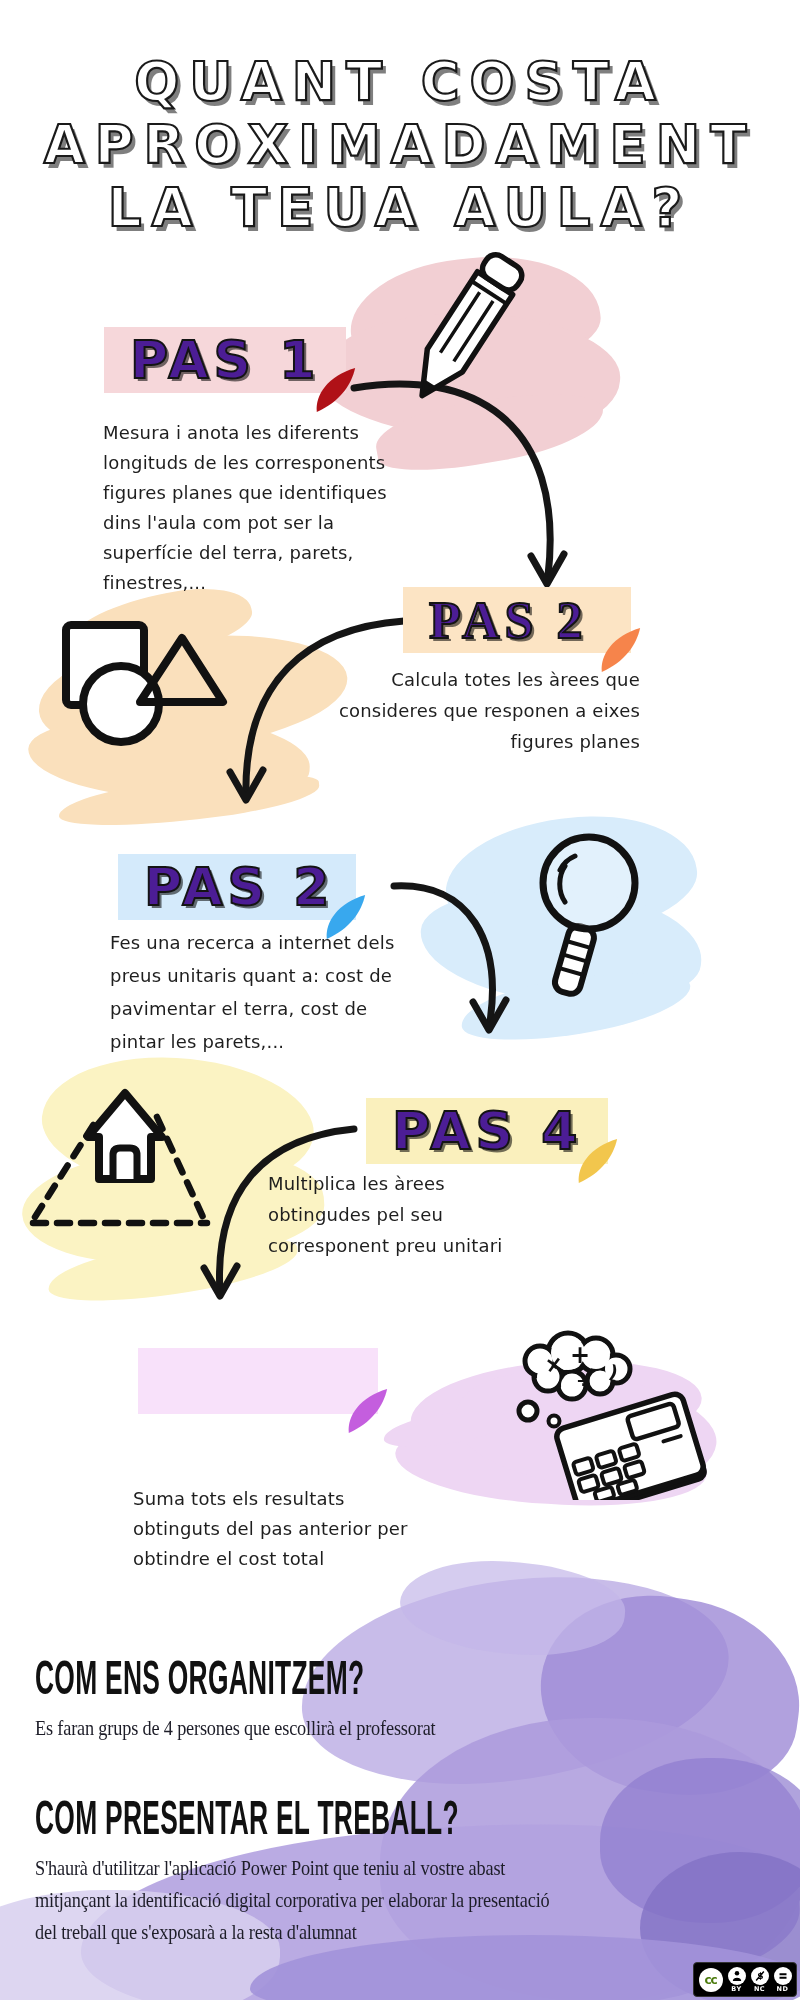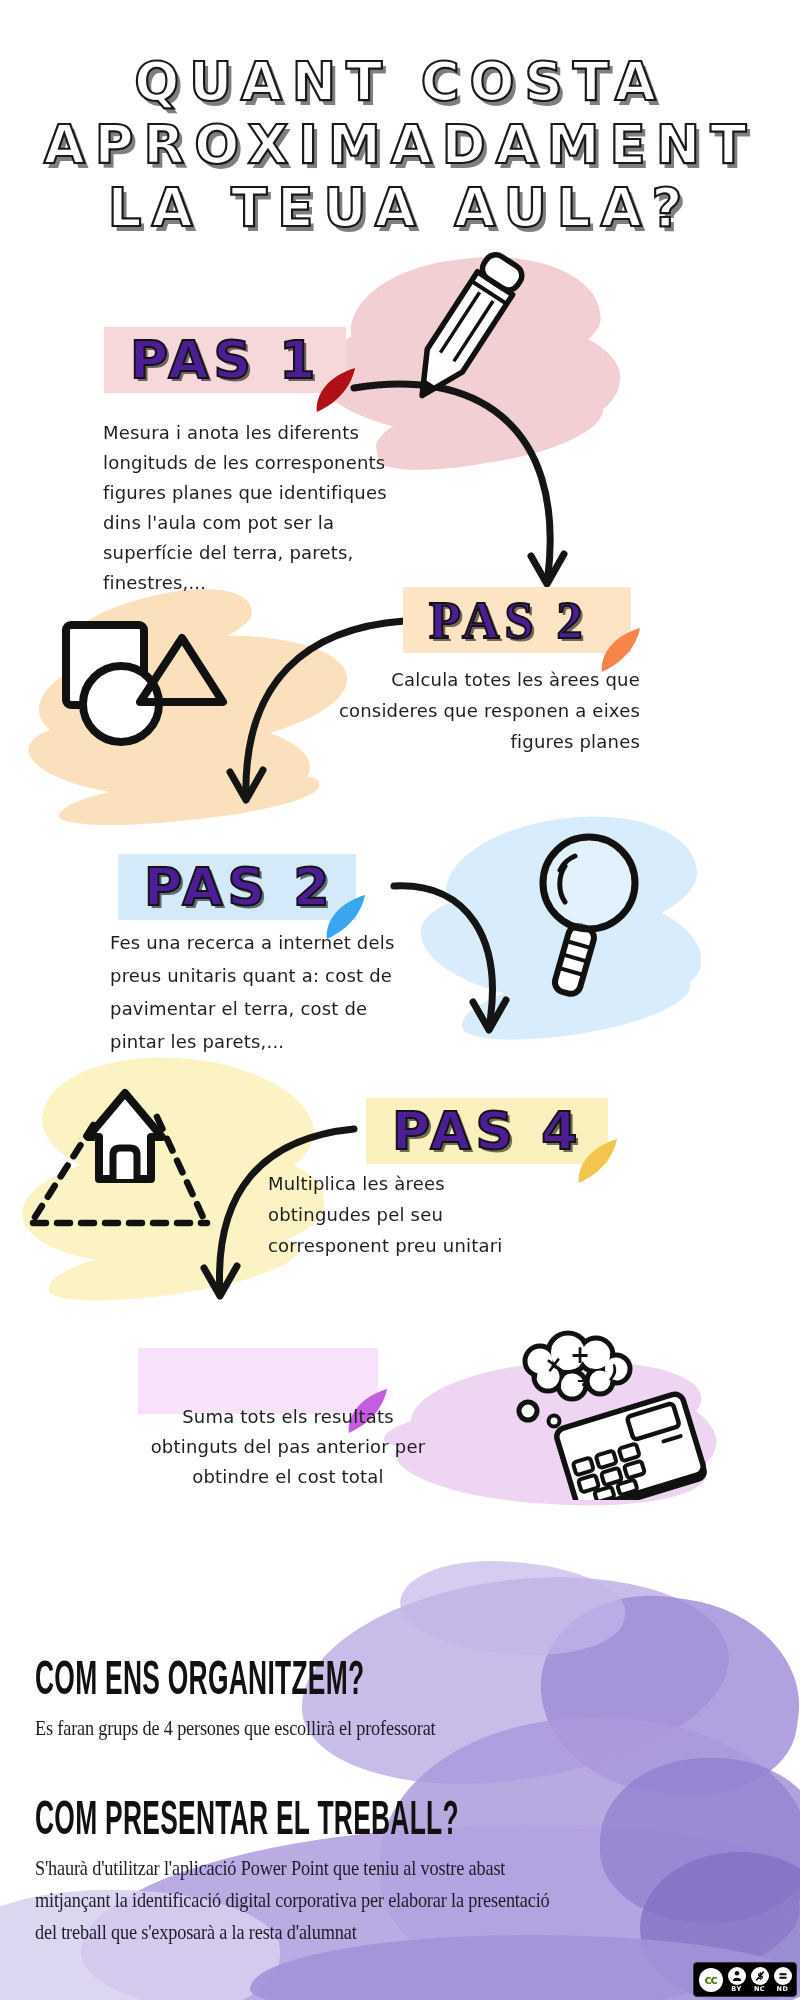--- a/index.html
+++ b/index.html
@@ -60,21 +60,21 @@
   .l4{left:366px;top:1098px;width:242px;}
   .l5{left:138px;top:1348px;width:240px;}
 
   
   .step-text{position:absolute;z-index:3;font-size:18px;line-height:30px;color:#1e1e1e;
     white-space:pre-line;letter-spacing:.2px;}
   .t1{left:103px;top:418px;width:310px;text-align:left;}
   .t2{left:300px;top:656px;width:340px;text-align:right;line-height:31px;margin-top:8px;}
   .t3{left:110px;top:926px;width:310px;text-align:left;line-height:33px;}
   .t4{left:268px;top:1168px;width:340px;line-height:31px;}
-  .t5{left:133px;top:1402px;width:310px;text-align:center;}
+  .t5{left:133px;top:1484px;width:310px;text-align:left;}
 
   
   .icon{position:absolute;z-index:2;}
   .pencil{left:432px;top:244px;transform:rotate(33deg);}
   .shapes{left:50px;top:610px;}
   .magnifier{left:505px;top:828px;}
   .house{left:25px;top:1075px;}
   .calc{left:468px;top:1315px;}
 
   .arrows{position:absolute;left:0;top:0;z-index:2;}

